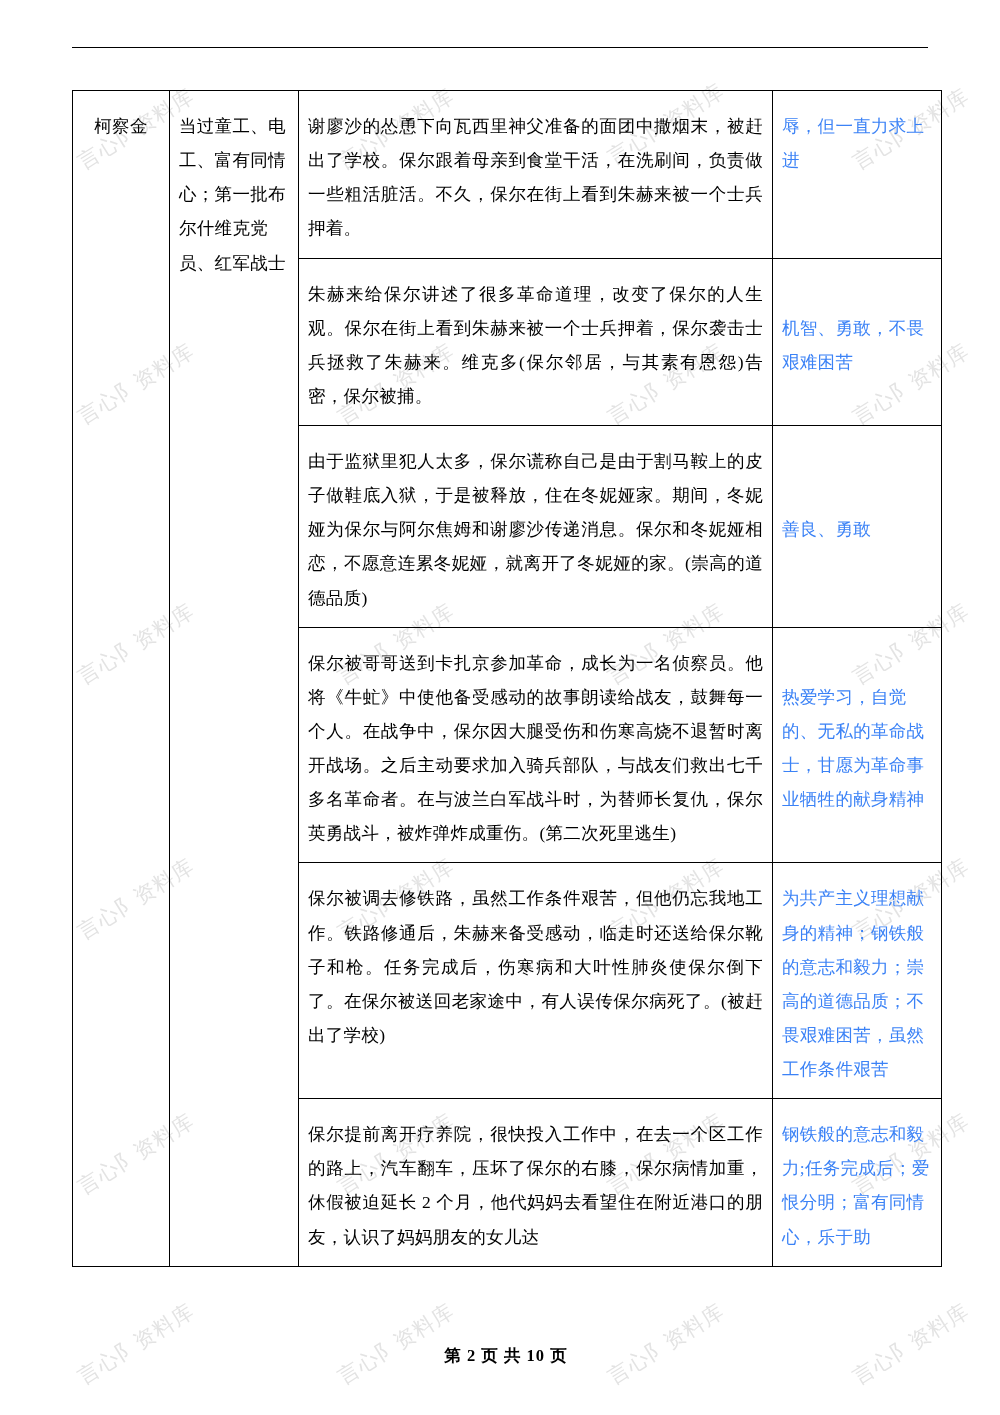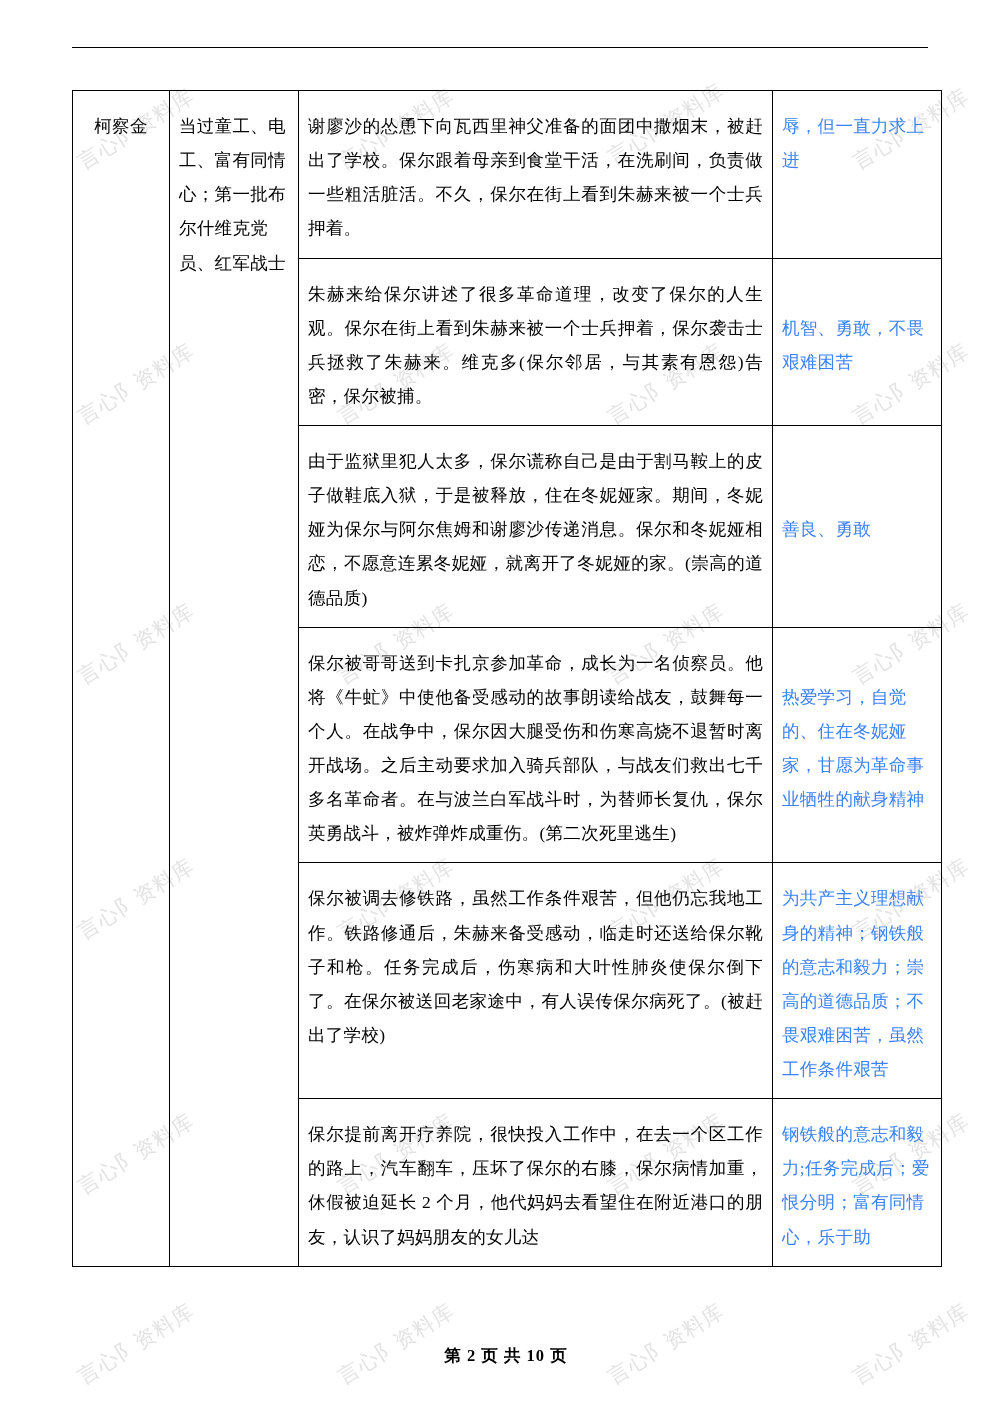--- a/index.html
+++ b/index.html
@@ -141,21 +141,21 @@
     <tr>
       <td class="col-body">朱赫来给保尔讲述了很多革命道理，改变了保尔的人生观。保尔在街上看到朱赫来被一个士兵押着，保尔袭击士兵拯救了朱赫来。维克多(保尔邻居，与其素有恩怨)告密，保尔被捕。</td>
       <td class="col-trait mid">机智、勇敢，不畏艰难困苦</td>
     </tr>
     <tr>
       <td class="col-body">由于监狱里犯人太多，保尔谎称自己是由于割马鞍上的皮子做鞋底入狱，于是被释放，住在冬妮娅家。期间，冬妮娅为保尔与阿尔焦姆和谢廖沙传递消息。保尔和冬妮娅相恋，不愿意连累冬妮娅，就离开了冬妮娅的家。(崇高的道德品质)</td>
       <td class="col-trait mid">善良、勇敢</td>
     </tr>
     <tr>
       <td class="col-body">保尔被哥哥送到卡扎京参加革命，成长为一名侦察员。他将《牛虻》中使他备受感动的故事朗读给战友，鼓舞每一个人。在战争中，保尔因大腿受伤和伤寒高烧不退暂时离开战场。之后主动要求加入骑兵部队，与战友们救出七千多名革命者。在与波兰白军战斗时，为替师长复仇，保尔英勇战斗，被炸弹炸成重伤。(第二次死里逃生)</td>
-      <td class="col-trait mid">热爱学习，自觉的、住在冬妮娅家，甘愿为革命事业牺牲的献身精神</td>
+      <td class="col-trait mid">热爱学习，自觉的、无私的革命战士，甘愿为革命事业牺牲的献身精神</td>
     </tr>
     <tr>
       <td class="col-body">保尔被调去修铁路，虽然工作条件艰苦，但他仍忘我地工作。铁路修通后，朱赫来备受感动，临走时还送给保尔靴子和枪。任务完成后，伤寒病和大叶性肺炎使保尔倒下了。在保尔被送回老家途中，有人误传保尔病死了。(被赶出了学校)</td>
       <td class="col-trait">为共产主义理想献身的精神；钢铁般的意志和毅力；崇高的道德品质；不畏艰难困苦，虽然工作条件艰苦</td>
     </tr>
     <tr>
       <td class="col-body">保尔提前离开疗养院，很快投入工作中，在去一个区工作的路上，汽车翻车，压坏了保尔的右膝，保尔病情加重，休假被迫延长 2 个月，他代妈妈去看望住在附近港口的朋友，认识了妈妈朋友的女儿达</td>
       <td class="col-trait">钢铁般的意志和毅力;任务完成后；爱恨分明；富有同情心，乐于助</td>
     </tr>
   </tbody>

